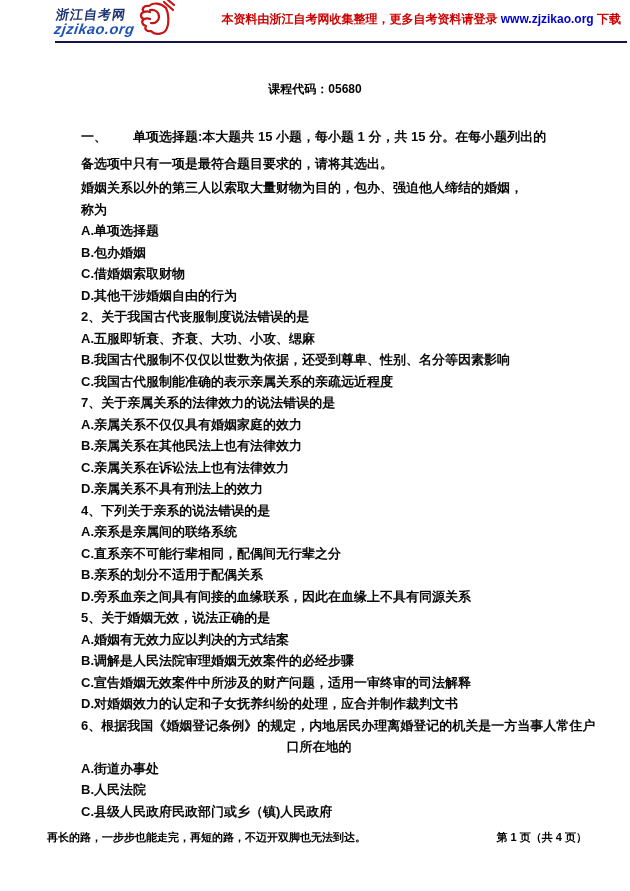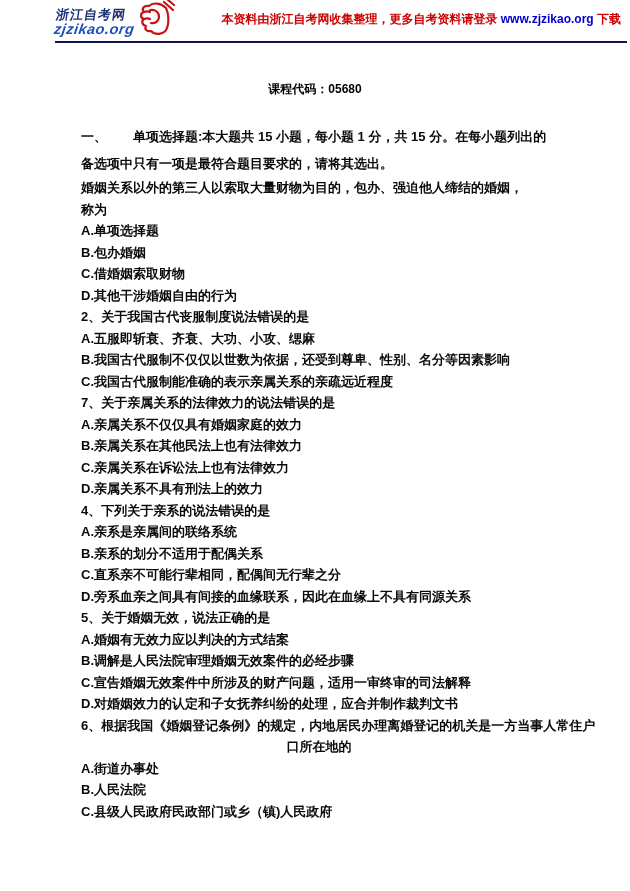--- a/index.html
+++ b/index.html
@@ -110,35 +110,39 @@
         <div>
           <div class="line">7、关于亲属关系的法律效力的说法错误的是</div>
           <div class="line">A.亲属关系不仅仅具有婚姻家庭的效力</div>
           <div class="line">B.亲属关系在其他民法上也有法律效力</div>
           <div class="line">C.亲属关系在诉讼法上也有法律效力</div>
           <div class="line">D.亲属关系不具有刑法上的效力</div>
         </div>
         <div>
           <div class="line">4、下列关于亲系的说法错误的是</div>
           <div class="line">A.亲系是亲属间的联络系统</div>
+          <div class="line">C.直系亲不可能行辈相同，配偶间无行辈之分</div>
           <div class="line">B.亲系的划分不适用于配偶关系</div>
-          <div class="line">C.直系亲不可能行辈相同，配偶间无行辈之分</div>
           <div class="line">D.旁系血亲之间具有间接的血缘联系，因此在血缘上不具有同源关系</div>
         </div>
         <div>
           <div class="line">5、关于婚姻无效，说法正确的是</div>
           <div class="line">A.婚姻有无效力应以判决的方式结案</div>
           <div class="line">B.调解是人民法院审理婚姻无效案件的必经步骤</div>
           <div class="line">C.宣告婚姻无效案件中所涉及的财产问题，适用一审终审的司法解释</div>
           <div class="line">D.对婚姻效力的认定和子女抚养纠纷的处理，应合并制作裁判文书</div>
         </div>
         <div>
           <div class="line">6、根据我国《婚姻登记条例》的规定，内地居民办理离婚登记的机关是一方当事人常住户</div>
           <div class="line hang">口所在地的</div>
           <div class="line">A.街道办事处</div>
           <div class="line">B.人民法院</div>
           <div class="line">C.县级人民政府民政部门或乡（镇)人民政府</div>
         </div>
       </div>
   </div>
 
+  <div class="footer">
+    <div class="motto">再长的路，一步步也能走完，再短的路，不迈开双脚也无法到达。</div>
+    <div class="pageno">第 1 页（共 4 页）</div>
+  </div>
 
 </div>
 
 </body></html>

